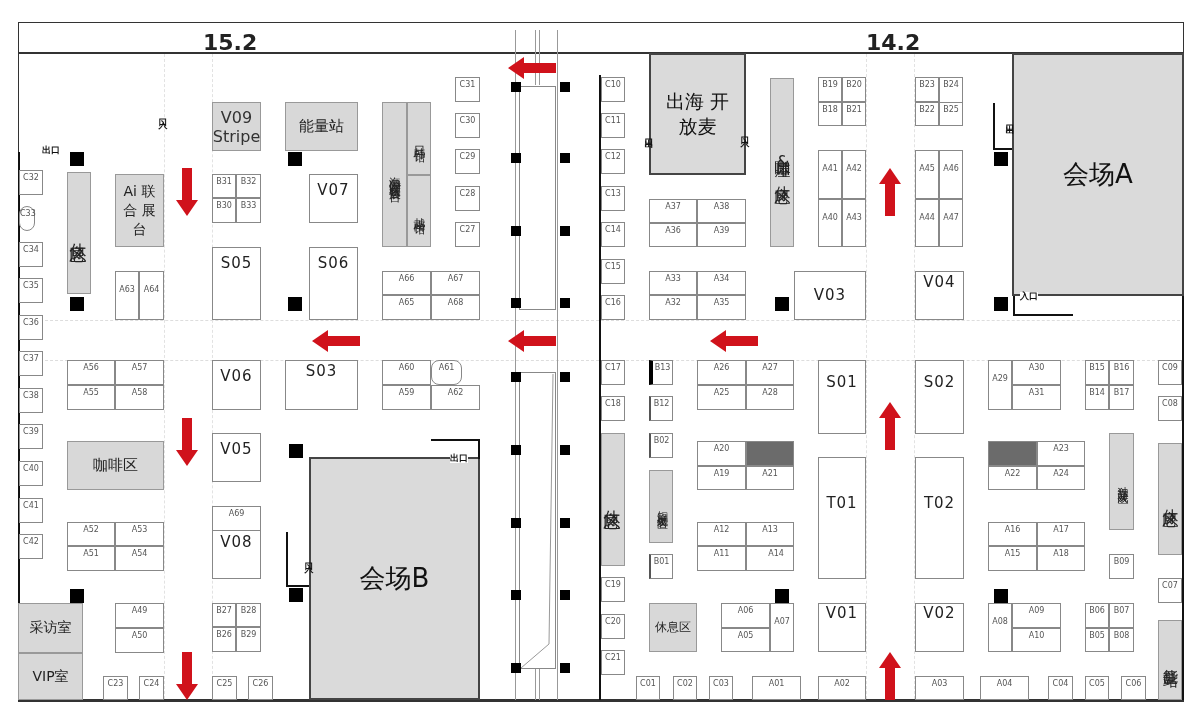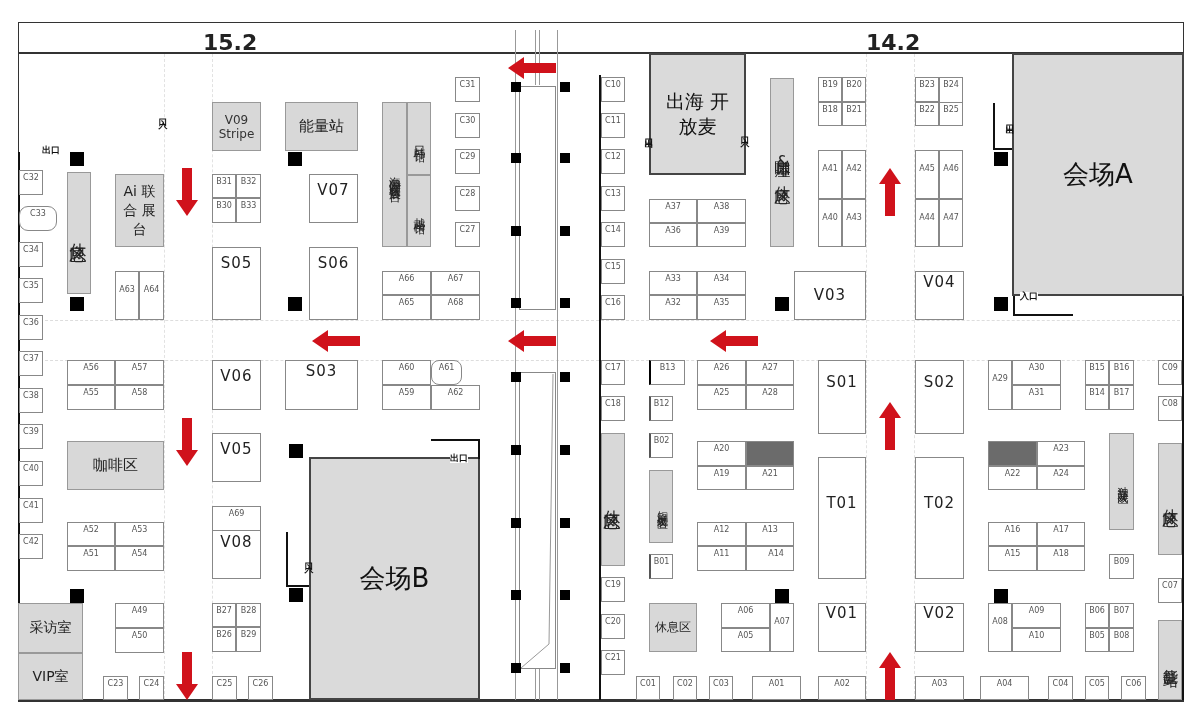--- a/index.html
+++ b/index.html
@@ -50,21 +50,21 @@
   <div class="wall" style="left:18px;top:152px;width:1.5px;height:548px;"></div>
 
   <div class="door v" style="left:158px;top:112px;">入口</div>
   <div class="door" style="left:42px;top:146px;">出口</div>
   <div class="pillar" style="left:70px;top:152px;"></div>
 
   <div>
     <div class="booth" style="left:19px;top:170px;width:24px;height:25px;">
         <span class="lbl">C32</span>
       </div>
-    <div class="booth" style="left:19px;top:206px;width:38px;height:25px;border-radius:9px;">
+    <div class="booth" style="left:19px;top:206px;width:16px;height:25px;border-radius:9px;">
         <span class="lbl">C33</span>
       </div>
     <div class="booth" style="left:19px;top:242px;width:24px;height:25px;">
         <span class="lbl">C34</span>
       </div>
     <div class="booth" style="left:19px;top:278px;width:24px;height:25px;">
         <span class="lbl">C35</span>
       </div>
     <div class="booth" style="left:19px;top:315px;width:24px;height:25px;">
         <span class="lbl">C36</span>
@@ -157,21 +157,21 @@
   <div class="booth" style="left:139px;top:676px;width:25px;height:24px;">
       <span class="lbl">C24</span>
     </div>
   <div class="booth" style="left:212px;top:676px;width:25px;height:24px;">
       <span class="lbl">C25</span>
     </div>
   <div class="booth" style="left:248px;top:676px;width:25px;height:24px;">
       <span class="lbl">C26</span>
     </div>
 
-  <div class="zone" style="left:212px;top:102px;width:49px;height:49px;font-size:12px;flex-direction:column;color:#333;">
+  <div class="zone" style="left:212px;top:102px;width:49px;height:49px;font-size:16px;flex-direction:column;color:#333;">
     <span>V09</span>
     <span>Stripe</span>
   </div>
 
   <div class="booth" style="left:212px;top:174px;width:24px;height:24px;">
       <span class="lbl">B31</span>
     </div>
   <div class="booth" style="left:236px;top:174px;width:25px;height:24px;">
       <span class="lbl">B32</span>
     </div>
@@ -471,21 +471,21 @@
   <div class="wall" style="left:993px;top:148px;width:19px;height:2px;"></div>
   <div class="door v" style="left:1005px;top:118px;">出口</div>
   <div class="pillar" style="left:994px;top:152px;"></div>
   <div class="pillar" style="left:994px;top:297px;"></div>
   <div class="wall" style="left:1013px;top:296px;width:2px;height:20px;"></div>
   <div class="wall" style="left:1013px;top:314px;width:60px;height:2px;"></div>
   <div class="door" style="left:1020px;top:292px;">入口</div>
 
   <div class="wall" style="left:1182px;top:296px;width:1.5px;height:404px;"></div>
 
-  <div class="booth" style="left:649px;top:360px;width:36px;height:25px;border-left:2px solid #000000;">
+  <div class="booth" style="left:649px;top:360px;width:24px;height:25px;border-left:4px solid #000000;">
       <span class="lbl">B13</span>
     </div>
   <div class="booth" style="left:649px;top:396px;width:24px;height:25px;border-left:2px solid #555;">
       <span class="lbl">B12</span>
     </div>
   <div class="booth" style="left:649px;top:433px;width:24px;height:25px;border-left:2px solid #555;">
       <span class="lbl">B02</span>
     </div>
   <div class="zone vert" style="left:649px;top:470px;width:24px;height:73px;font-size:11px;">
       <span class="lbl">短剧试看区</span>

